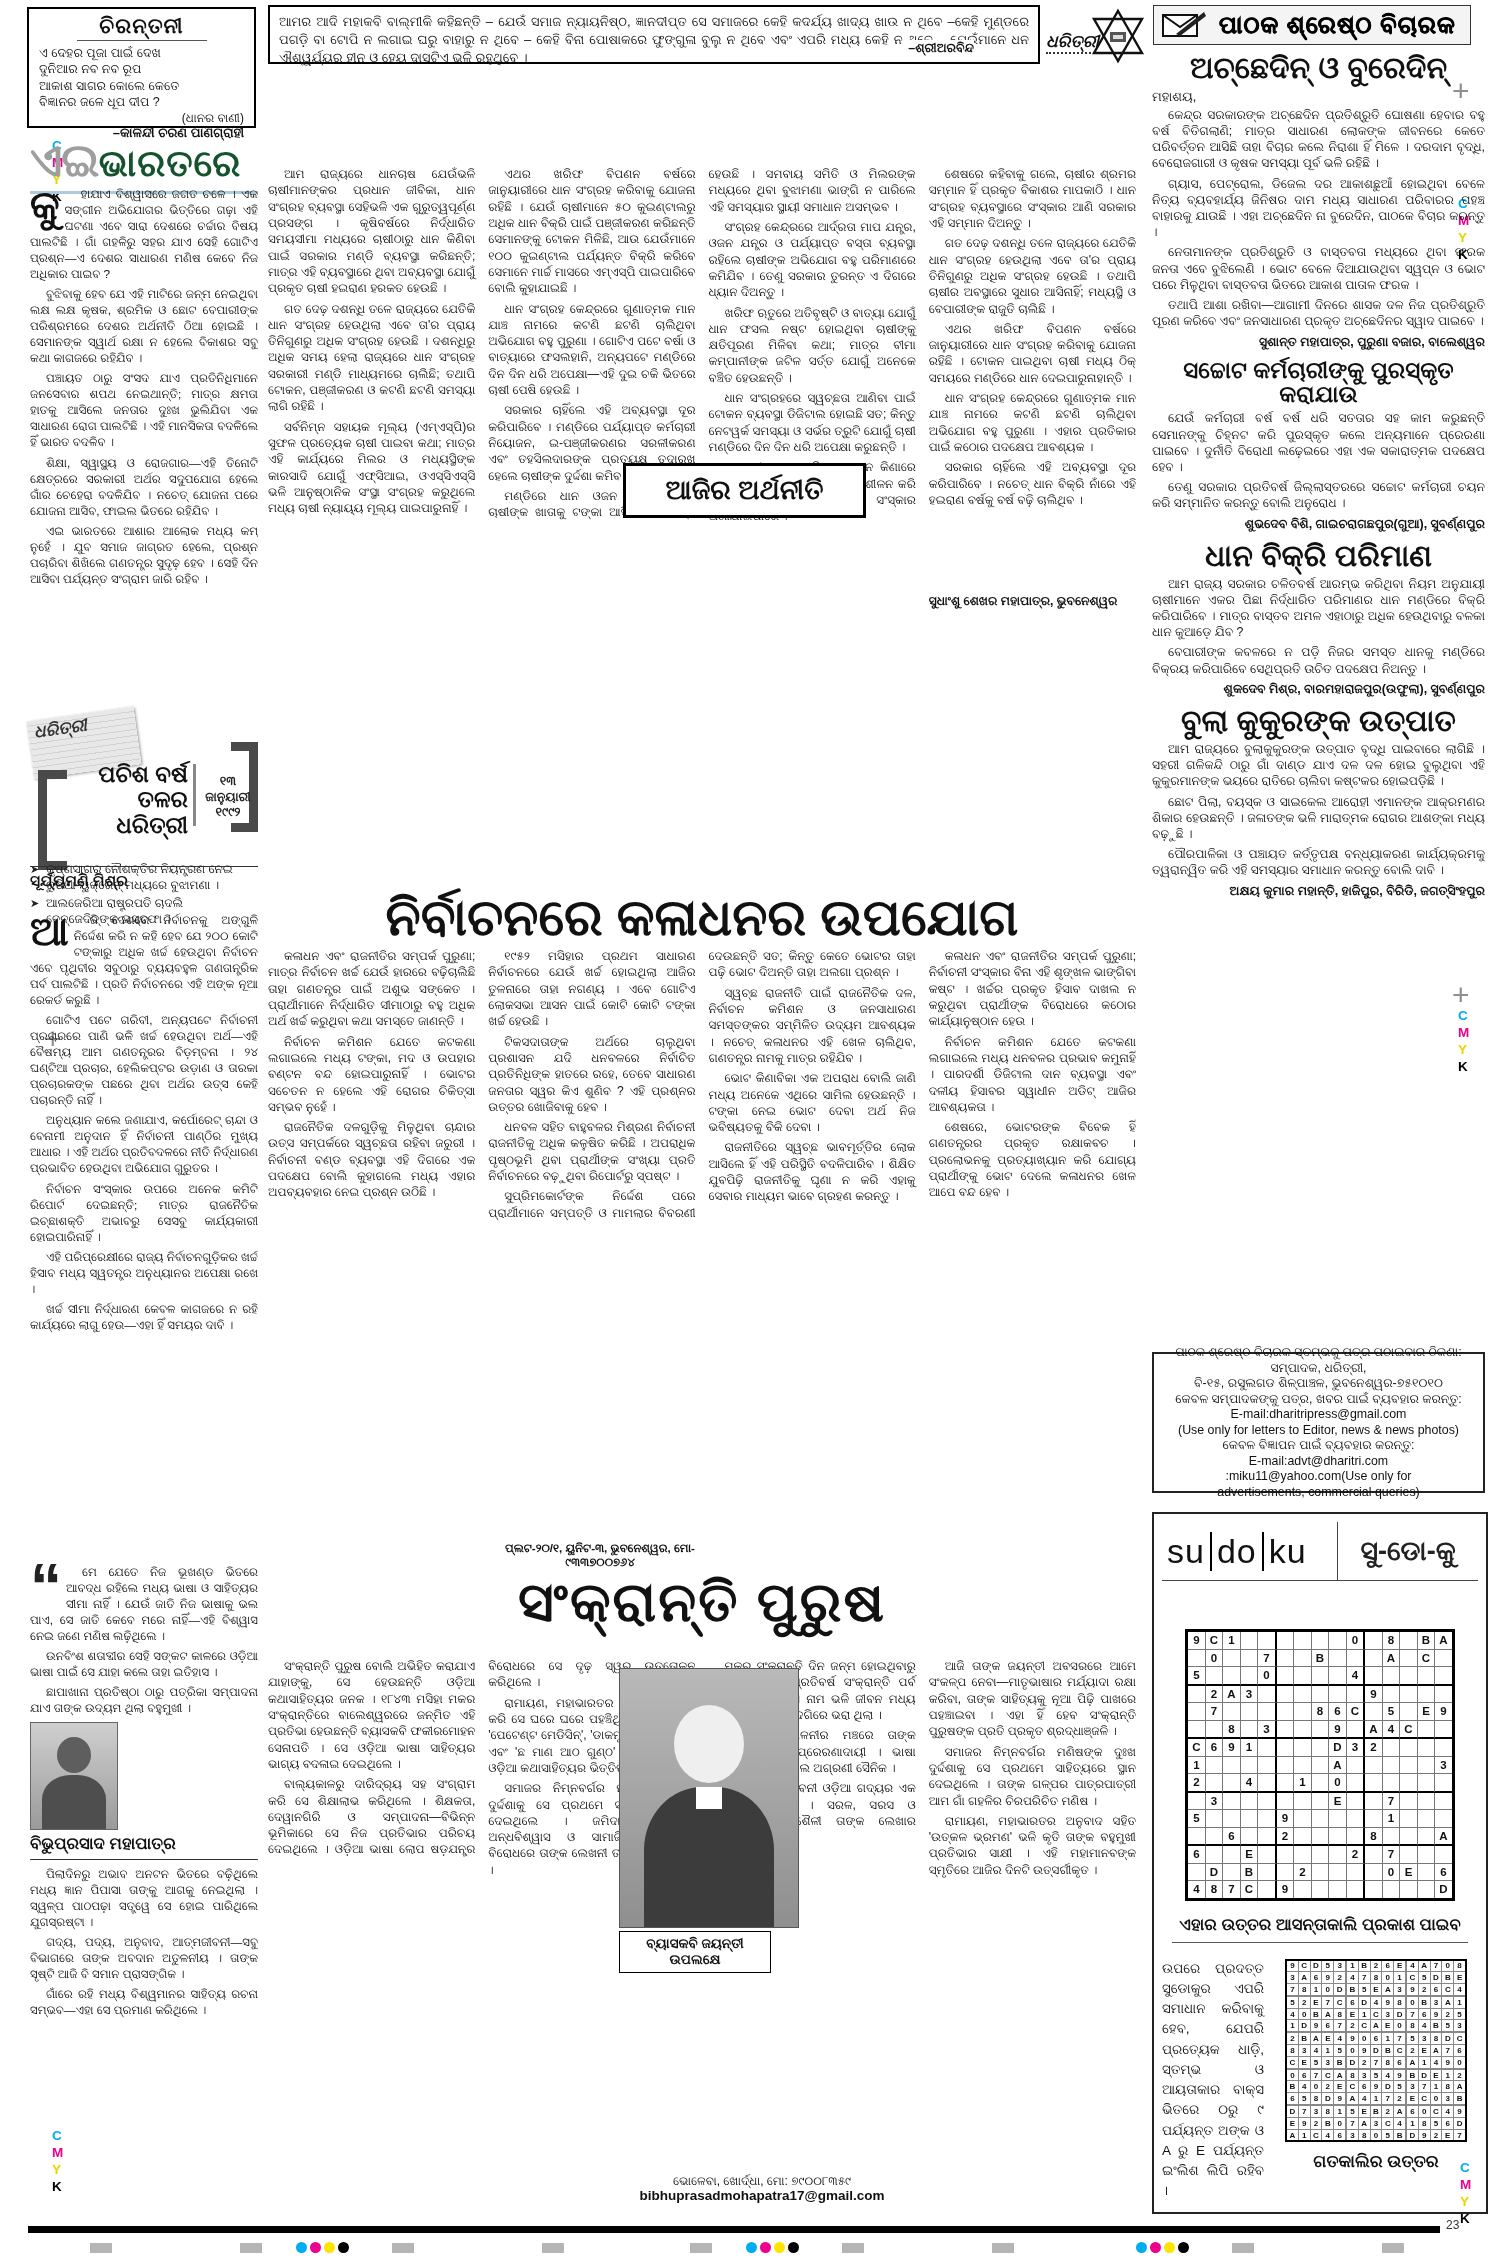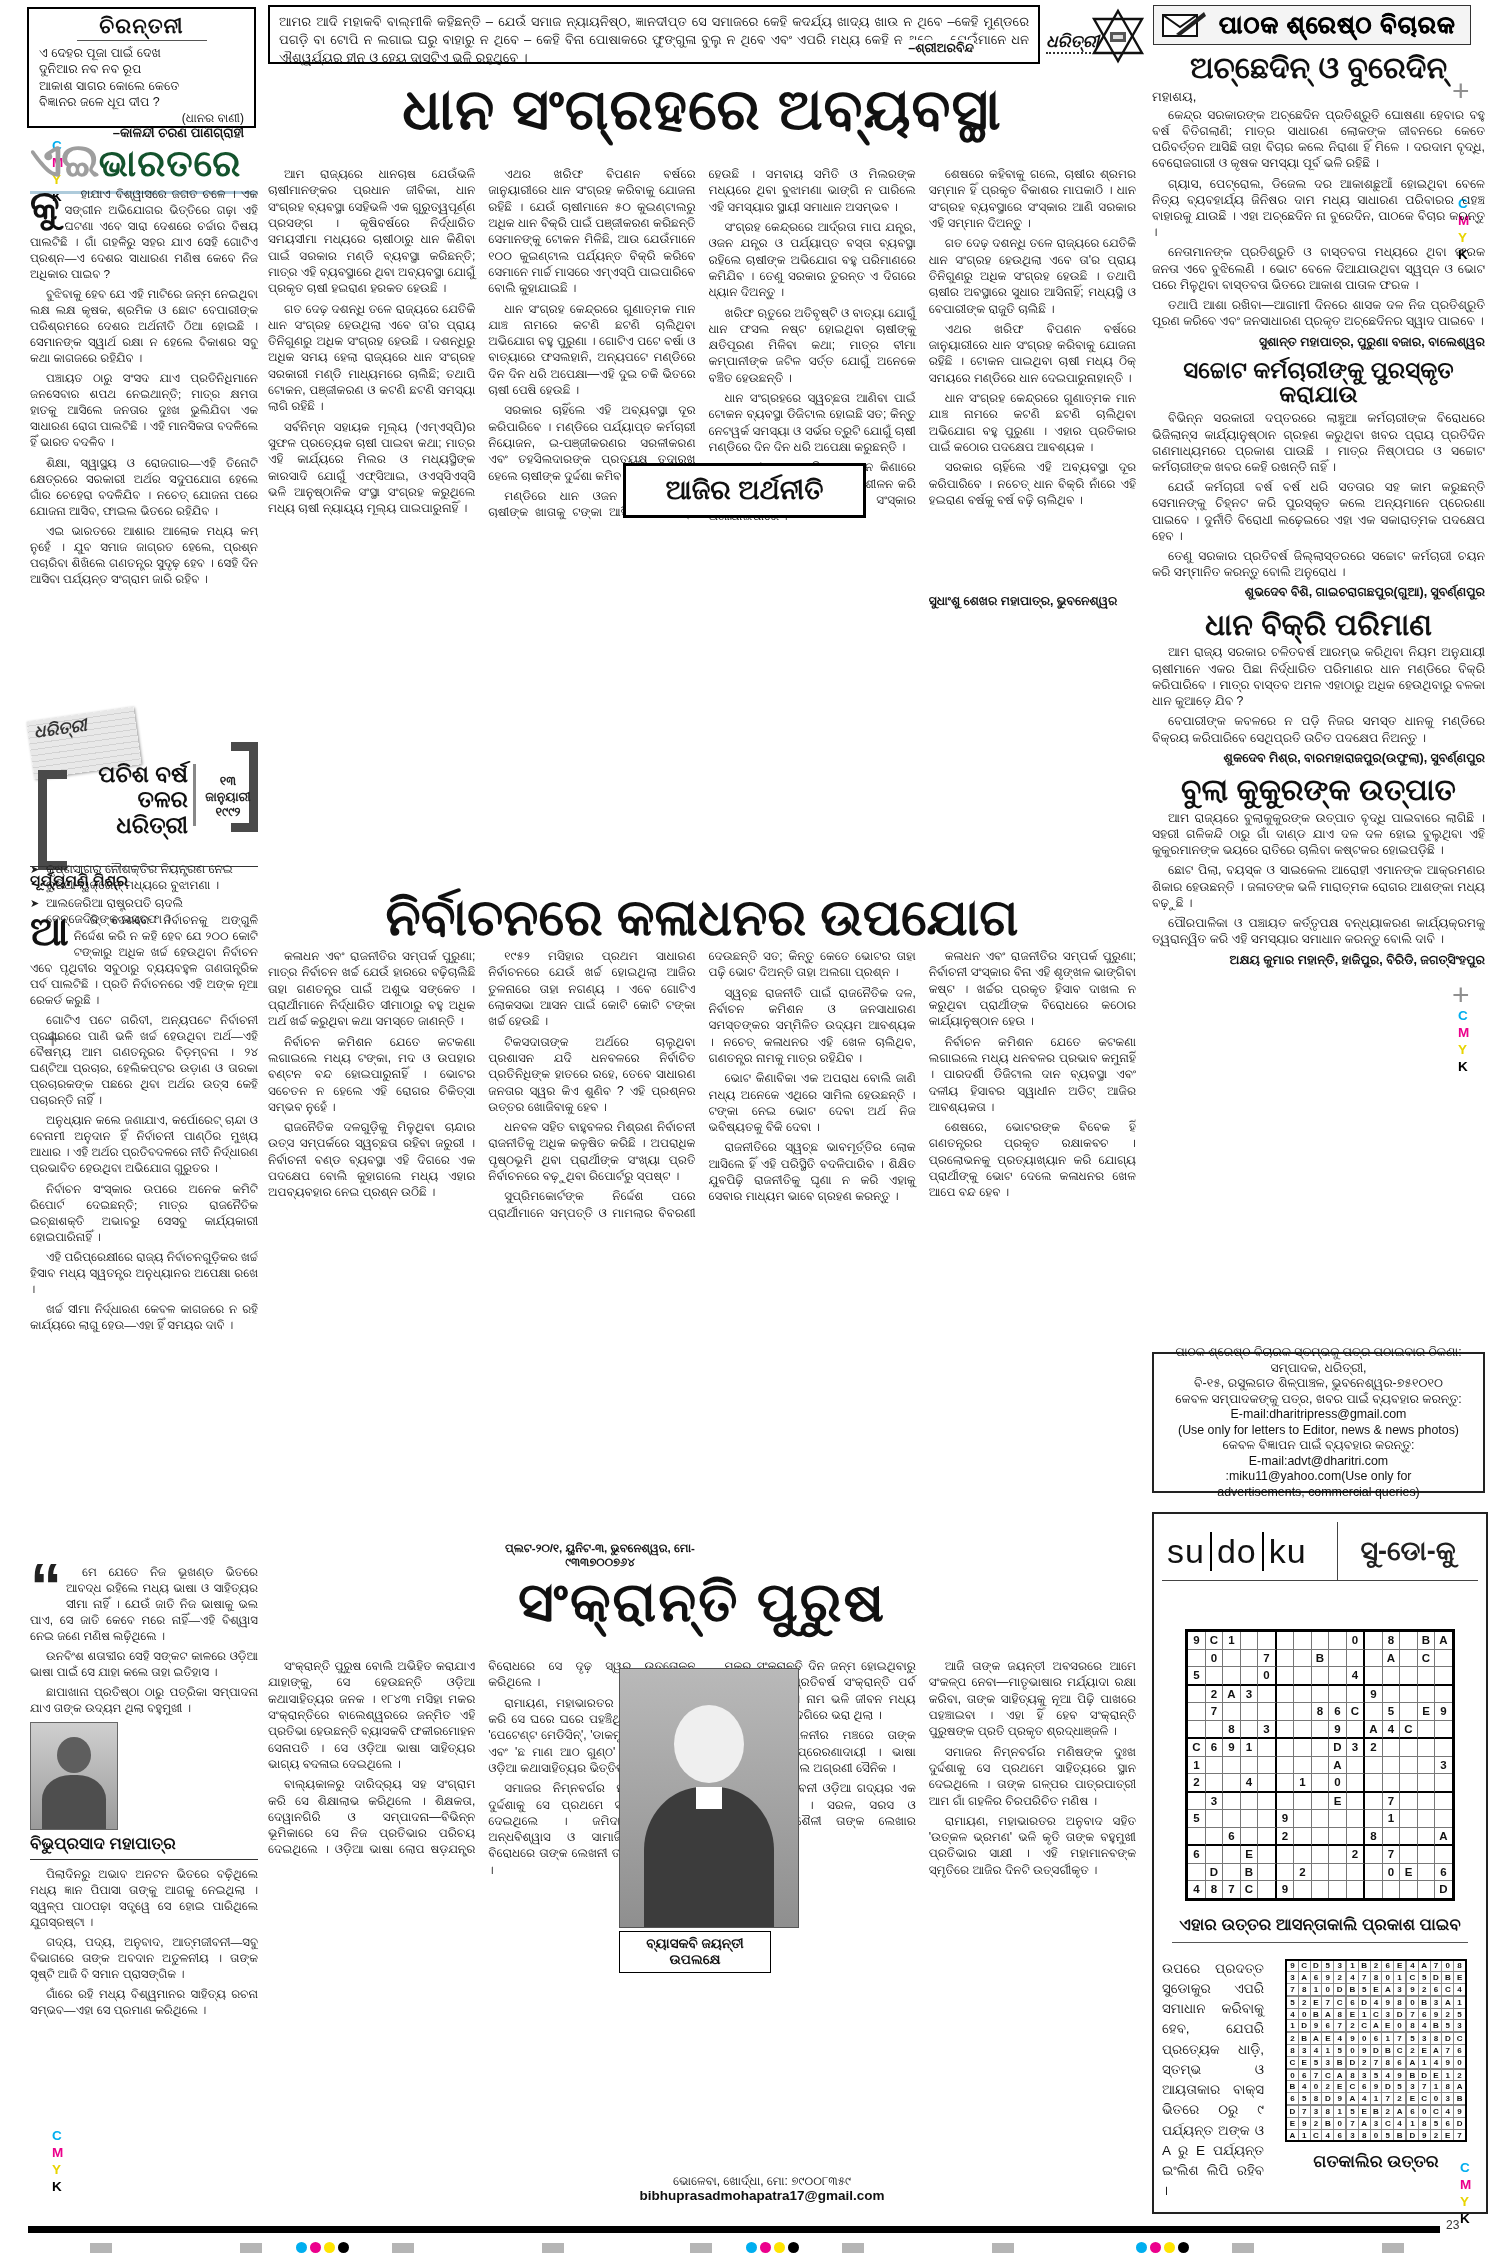--- a/index.html
+++ b/index.html
@@ -203,21 +203,20 @@
     <div class="jt">
         <p>କେନ୍ଦ୍ର ସରକାରଙ୍କ ଅଚ୍ଛେଦିନ ପ୍ରତିଶ୍ରୁତି ଘୋଷଣା ହେବାର ବହୁ ବର୍ଷ ବିତିଗଲାଣି; ମାତ୍ର ସାଧାରଣ ଲୋକଙ୍କ ଜୀବନରେ କେତେ ପରିବର୍ତ୍ତନ ଆସିଛି ତାହା ବିଚାର କଲେ ନିରାଶା ହିଁ ମିଳେ । ଦରଦାମ ବୃଦ୍ଧି, ବେରୋଜଗାରୀ ଓ କୃଷକ ସମସ୍ୟା ପୂର୍ବ ଭଳି ରହିଛି ।</p>
         <p>ଗ୍ୟାସ, ପେଟ୍ରୋଲ, ଡିଜେଲ ଦର ଆକାଶଛୁଆଁ ହୋଇଥିବା ବେଳେ ନିତ୍ୟ ବ୍ୟବହାର୍ଯ୍ୟ ଜିନିଷର ଦାମ ମଧ୍ୟ ସାଧାରଣ ପରିବାରର ପହଞ୍ଚ ବାହାରକୁ ଯାଉଛି । ଏହା ଅଚ୍ଛେଦିନ ନା ବୁରେଦିନ, ପାଠକେ ବିଚାର କରନ୍ତୁ ।</p>
         <p>ନେତାମାନଙ୍କ ପ୍ରତିଶ୍ରୁତି ଓ ବାସ୍ତବତା ମଧ୍ୟରେ ଥିବା ଫରକ ଜନତା ଏବେ ବୁଝିଲେଣି । ଭୋଟ ବେଳେ ଦିଆଯାଉଥିବା ସ୍ୱପ୍ନ ଓ ଭୋଟ ପରେ ମିଳୁଥିବା ବାସ୍ତବତା ଭିତରେ ଆକାଶ ପାତାଳ ଫରକ ।</p>
         <p>ତଥାପି ଆଶା ରଖିବା—ଆଗାମୀ ଦିନରେ ଶାସକ ଦଳ ନିଜ ପ୍ରତିଶ୍ରୁତି ପୂରଣ କରିବେ ଏବଂ ଜନସାଧାରଣ ପ୍ରକୃତ ଅଚ୍ଛେଦିନର ସ୍ୱାଦ ପାଇବେ ।</p>
       </div>
     <div class="lsig">ସୁଶାନ୍ତ ମହାପାତ୍ର, ପୁରୁଣା ବଜାର, ବାଲେଶ୍ୱର</div>
 
     <div class="lhead small">ସଚ୍ଚୋଟ କର୍ମଚାରୀଙ୍କୁ ପୁରସ୍କୃତ କରାଯାଉ</div>
     <div class="jt">
-        <p>ବିଭିନ୍ନ ସରକାରୀ ଦପ୍ତରରେ ଲାଞ୍ଚୁଆ କର୍ମଚାରୀଙ୍କ ବିରୋଧରେ ଭିଜିଲାନ୍ସ କାର୍ଯ୍ୟାନୁଷ୍ଠାନ ଗ୍ରହଣ କରୁଥିବା ଖବର ପ୍ରାୟ ପ୍ରତିଦିନ ଗଣମାଧ୍ୟମରେ ପ୍ରକାଶ ପାଉଛି । ମାତ୍ର ନିଷ୍ଠାପର ଓ ସଚ୍ଚୋଟ କର୍ମଚାରୀଙ୍କ ଖବର କେହି ରଖନ୍ତି ନାହିଁ ।</p>
         <p>ଯେଉଁ କର୍ମଚାରୀ ବର୍ଷ ବର୍ଷ ଧରି ସତତାର ସହ କାମ କରୁଛନ୍ତି ସେମାନଙ୍କୁ ଚିହ୍ନଟ କରି ପୁରସ୍କୃତ କଲେ ଅନ୍ୟମାନେ ପ୍ରେରଣା ପାଇବେ । ଦୁର୍ନୀତି ବିରୋଧୀ ଲଢ଼େଇରେ ଏହା ଏକ ସକାରାତ୍ମକ ପଦକ୍ଷେପ ହେବ ।</p>
         <p>ତେଣୁ ସରକାର ପ୍ରତିବର୍ଷ ଜିଲ୍ଲାସ୍ତରରେ ସଚ୍ଚୋଟ କର୍ମଚାରୀ ଚୟନ କରି ସମ୍ମାନିତ କରନ୍ତୁ ବୋଲି ଅନୁରୋଧ ।</p>
       </div>
     <div class="lsig">ଶୁଭଦେବ ବିଶି, ଗାଇଚରାଗଛପୁର(ଗୁଆ), ସୁବର୍ଣ୍ଣପୁର</div>
 
     <div class="lhead">ଧାନ ବିକ୍ରି ପରିମାଣ</div>
     <div class="jt">
         <p>ଆମ ରାଜ୍ୟ ସରକାର ଚଳିତବର୍ଷ ଆରମ୍ଭ କରିଥିବା ନିୟମ ଅନୁଯାୟୀ ଚାଷୀମାନେ ଏକର ପିଛା ନିର୍ଦ୍ଧାରିତ ପରିମାଣର ଧାନ ମଣ୍ଡିରେ ବିକ୍ରି କରିପାରିବେ । ମାତ୍ର ବାସ୍ତବ ଅମଳ ଏହାଠାରୁ ଅଧିକ ହେଉଥିବାରୁ ବଳକା ଧାନ କୁଆଡ଼େ ଯିବ ?</p>
         <p>ବେପାରୀଙ୍କ କବଳରେ ନ ପଡ଼ି ନିଜର ସମସ୍ତ ଧାନକୁ ମଣ୍ଡିରେ ବିକ୍ରୟ କରିପାରିବେ ସେଥିପ୍ରତି ଉଚିତ ପଦକ୍ଷେପ ନିଅନ୍ତୁ ।</p>
       </div>
@@ -770,21 +769,20 @@
       <div>୧୩ ଜାନୁୟାରୀ</div>
       <div>୧୯୯୨</div>
     </div>
   </div>
   <div id="annbul" class="abs nohind">
       <p>କୃଷ୍ଣସାଗର ନୌଶକ୍ତିର ନିୟନ୍ତ୍ରଣ ନେଇ ରୁଷିଆ-ୟୁକ୍ରେନ୍ ମଧ୍ୟରେ ବୁଝାମଣା ।</p>
       <p>ଆଲଜେରିଆ ରାଷ୍ଟ୍ରପତି ଚାଦଲି ବେନ୍‌ଜେଦିଦ୍‌ଙ୍କ ଇସ୍ତଫା ।</p>
     </div>
   <div class="abs hrule" style="left:30px;top:866px;width:228px;"></div>
 
-  <div id="a1-head" class="abs">ଧାନ ସଂଗ୍ରହରେ ଅବ୍ୟବସ୍ଥା</div>
   <div id="a1-cols" class="abs cols4 jt">
       <p>ଆମ ରାଜ୍ୟରେ ଧାନଚାଷ ଯେଉଁଭଳି ଚାଷୀମାନଙ୍କର ପ୍ରଧାନ ଜୀବିକା, ଧାନ ସଂଗ୍ରହ ବ୍ୟବସ୍ଥା ସେହିଭଳି ଏକ ଗୁରୁତ୍ୱପୂର୍ଣ୍ଣ ପ୍ରସଙ୍ଗ । କୃଷିବର୍ଷରେ ନିର୍ଦ୍ଧାରିତ ସମୟସୀମା ମଧ୍ୟରେ ଚାଷୀଠାରୁ ଧାନ କିଣିବା ପାଇଁ ସରକାର ମଣ୍ଡି ବ୍ୟବସ୍ଥା କରିଛନ୍ତି; ମାତ୍ର ଏହି ବ୍ୟବସ୍ଥାରେ ଥିବା ଅବ୍ୟବସ୍ଥା ଯୋଗୁଁ ପ୍ରକୃତ ଚାଷୀ ହଇରାଣ ହରକତ ହେଉଛି ।</p>
       <p>ଗତ ଦେଢ଼ ଦଶନ୍ଧି ତଳେ ରାଜ୍ୟରେ ଯେତିକି ଧାନ ସଂଗ୍ରହ ହେଉଥିଲା ଏବେ ତା'ର ପ୍ରାୟ ତିନିଗୁଣରୁ ଅଧିକ ସଂଗ୍ରହ ହେଉଛି । ଦଶନ୍ଧିରୁ ଅଧିକ ସମୟ ହେଲା ରାଜ୍ୟରେ ଧାନ ସଂଗ୍ରହ ସରକାରୀ ମଣ୍ଡି ମାଧ୍ୟମରେ ଚାଲିଛି; ତଥାପି ଟୋକନ, ପଞ୍ଜୀକରଣ ଓ କଟଣି ଛଟଣି ସମସ୍ୟା ଲାଗି ରହିଛି ।</p>
       <p>ସର୍ବନିମ୍ନ ସହାୟକ ମୂଲ୍ୟ (ଏମ୍‌ଏସ୍‌ପି)ର ସୁଫଳ ପ୍ରତ୍ୟେକ ଚାଷୀ ପାଇବା କଥା; ମାତ୍ର ଏହି କାର୍ଯ୍ୟରେ ମିଲର ଓ ମଧ୍ୟସ୍ଥିଙ୍କ କାରସାଦି ଯୋଗୁଁ ଏଫ୍‌ସିଆଇ, ଓଏସ୍‌ସିଏସ୍‌ସି ଭଳି ଆନୁଷ୍ଠାନିକ ସଂସ୍ଥା ସଂଗ୍ରହ କରୁଥିଲେ ମଧ୍ୟ ଚାଷୀ ନ୍ୟାୟ୍ୟ ମୂଲ୍ୟ ପାଇପାରୁନାହିଁ ।</p>
       <p>ଏଥର ଖରିଫ ବିପଣନ ବର୍ଷରେ ଜାନୁୟାରୀରେ ଧାନ ସଂଗ୍ରହ କରିବାକୁ ଯୋଜନା ରହିଛି । ଯେଉଁ ଚାଷୀମାନେ ୫୦ କୁଇଣ୍ଟାଲରୁ ଅଧିକ ଧାନ ବିକ୍ରି ପାଇଁ ପଞ୍ଜୀକରଣ କରିଛନ୍ତି ସେମାନଙ୍କୁ ଟୋକନ ମିଳିଛି, ଆଉ ଯେଉଁମାନେ ୧୦୦ କୁଇଣ୍ଟାଲ ପର୍ଯ୍ୟନ୍ତ ବିକ୍ରି କରିବେ ସେମାନେ ମାର୍ଚ୍ଚ ମାସରେ ଏମ୍‌ଏସ୍‌ପି ପାଇପାରିବେ ବୋଲି କୁହାଯାଇଛି ।</p>
       <p>ଧାନ ସଂଗ୍ରହ କେନ୍ଦ୍ରରେ ଗୁଣାତ୍ମକ ମାନ ଯାଞ୍ଚ ନାମରେ କଟଣି ଛଟଣି ଚାଲିଥିବା ଅଭିଯୋଗ ବହୁ ପୁରୁଣା । ଗୋଟିଏ ପଟେ ବର୍ଷା ଓ ବାତ୍ୟାରେ ଫସଲହାନି, ଅନ୍ୟପଟେ ମଣ୍ଡିରେ ଦିନ ଦିନ ଧରି ଅପେକ୍ଷା—ଏହି ଦୁଇ ଚକି ଭିତରେ ଚାଷୀ ପେଷି ହେଉଛି ।</p>
       <p>ସରକାର ଚାହିଁଲେ ଏହି ଅବ୍ୟବସ୍ଥା ଦୂର କରିପାରିବେ । ମଣ୍ଡିରେ ପର୍ଯ୍ୟାପ୍ତ କର୍ମଚାରୀ ନିୟୋଜନ, ଇ-ପଞ୍ଜୀକରଣର ସରଳୀକରଣ ଏବଂ ତହସିଲଦାରଙ୍କ ପ୍ରତ୍ୟକ୍ଷ ତଦାରଖ ହେଲେ ଚାଷୀଙ୍କ ଦୁର୍ଦ୍ଦଶା କମିବ ।</p>
       <p>ମଣ୍ଡିରେ ଧାନ ଓଜନ ପରେ ମଧ୍ୟ ଚାଷୀଙ୍କ ଖାତାକୁ ଟଙ୍କା ଆସିବାରେ ବିଳମ୍ବ ହେଉଛି । ସମବାୟ ସମିତି ଓ ମିଲରଙ୍କ ମଧ୍ୟରେ ଥିବା ବୁଝାମଣା ଭାଙ୍ଗି ନ ପାରିଲେ ଏହି ସମସ୍ୟାର ସ୍ଥାୟୀ ସମାଧାନ ଅସମ୍ଭବ ।</p>
       <p>ସଂଗ୍ରହ କେନ୍ଦ୍ରରେ ଆର୍ଦ୍ରତା ମାପ ଯନ୍ତ୍ର, ଓଜନ ଯନ୍ତ୍ର ଓ ପର୍ଯ୍ୟାପ୍ତ ବସ୍ତା ବ୍ୟବସ୍ଥା ରହିଲେ ଚାଷୀଙ୍କ ଅଭିଯୋଗ ବହୁ ପରିମାଣରେ କମିଯିବ । ତେଣୁ ସରକାର ତୁରନ୍ତ ଏ ଦିଗରେ ଧ୍ୟାନ ଦିଅନ୍ତୁ ।</p>
       <p>ଖରିଫ ଋତୁରେ ଅତିବୃଷ୍ଟି ଓ ବାତ୍ୟା ଯୋଗୁଁ ଧାନ ଫସଲ ନଷ୍ଟ ହୋଇଥିବା ଚାଷୀଙ୍କୁ କ୍ଷତିପୂରଣ ମିଳିବା କଥା; ମାତ୍ର ବୀମା କମ୍ପାନୀଙ୍କ ଜଟିଳ ସର୍ତ୍ତ ଯୋଗୁଁ ଅନେକେ ବଞ୍ଚିତ ହେଉଛନ୍ତି ।</p>

